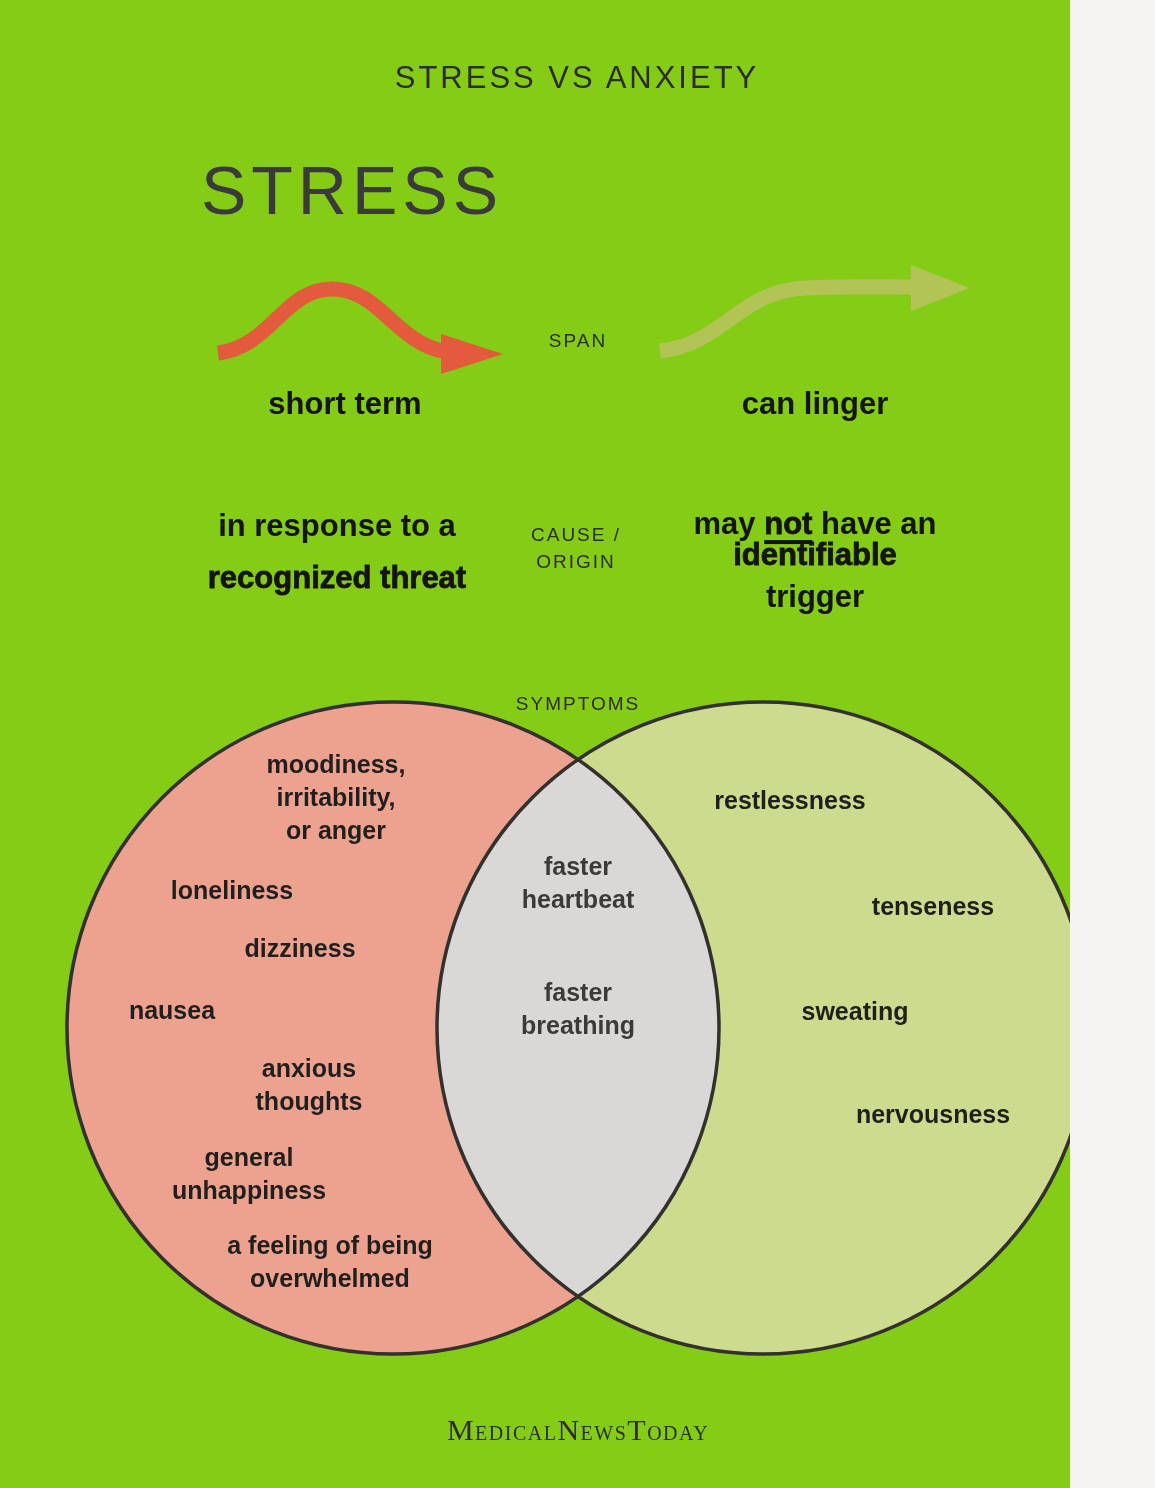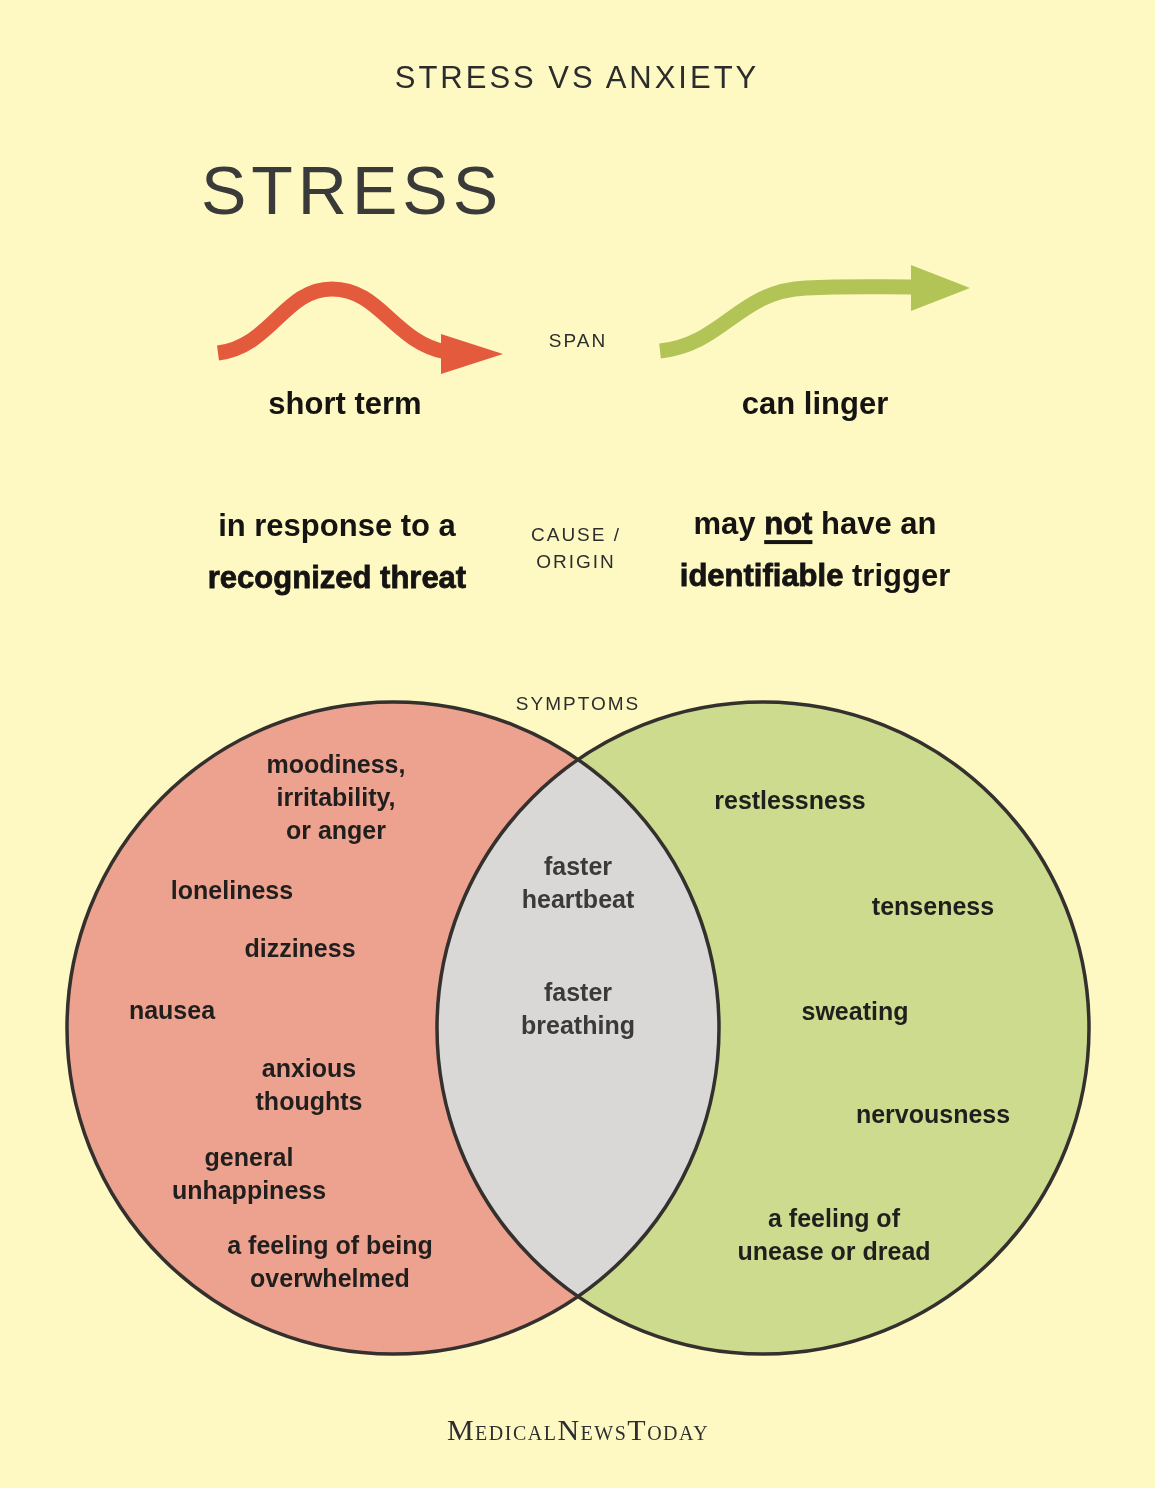--- a/index.html
+++ b/index.html
@@ -1,20 +1,20 @@
 <!DOCTYPE html>
 <html><head>
 <meta charset="utf-8">
 <style>
   html,body { margin:0; padding:0; }
   body { background:#f5f4f2; }
   .canvas {
     position:relative;
-    width:1155px; height:1488px;
-    background:#fef9c3;
+    width:1070px; height:1488px;
+    background:#84cc16;
     overflow:hidden;
     font-family:"Liberation Sans", sans-serif;
     color:#1e1d1c;
   }
   .shapes { position:absolute; left:0; top:0; }
   .pos {
     position:absolute;
     transform:translate(-50%,-50%);
     text-align:center;
     white-space:pre-line;
@@ -125,18 +125,16 @@
 
   <div class="pos sym shared" style="left:578px;top:883px">faster
 heartbeat</div>
   <div class="pos sym shared" style="left:578px;top:1009px">faster
 breathing</div>
 
   <div class="pos sym" style="left:790px;top:800px">restlessness</div>
   <div class="pos sym" style="left:933px;top:906px">tenseness</div>
   <div class="pos sym" style="left:855px;top:1011px">sweating</div>
   <div class="pos sym" style="left:933px;top:1114px">nervousness</div>
-  <div class="pos sym" style="left:834px;top:1235px">a feeling of
-unease or dread</div>
 
   <div class="pos logo" style="left:578px;top:1430px"><span class="logo-part">Medical</span><span class="logo-part">News</span><span class="logo-part">Today</span></div>
 
 </div>
 
 </body></html>

